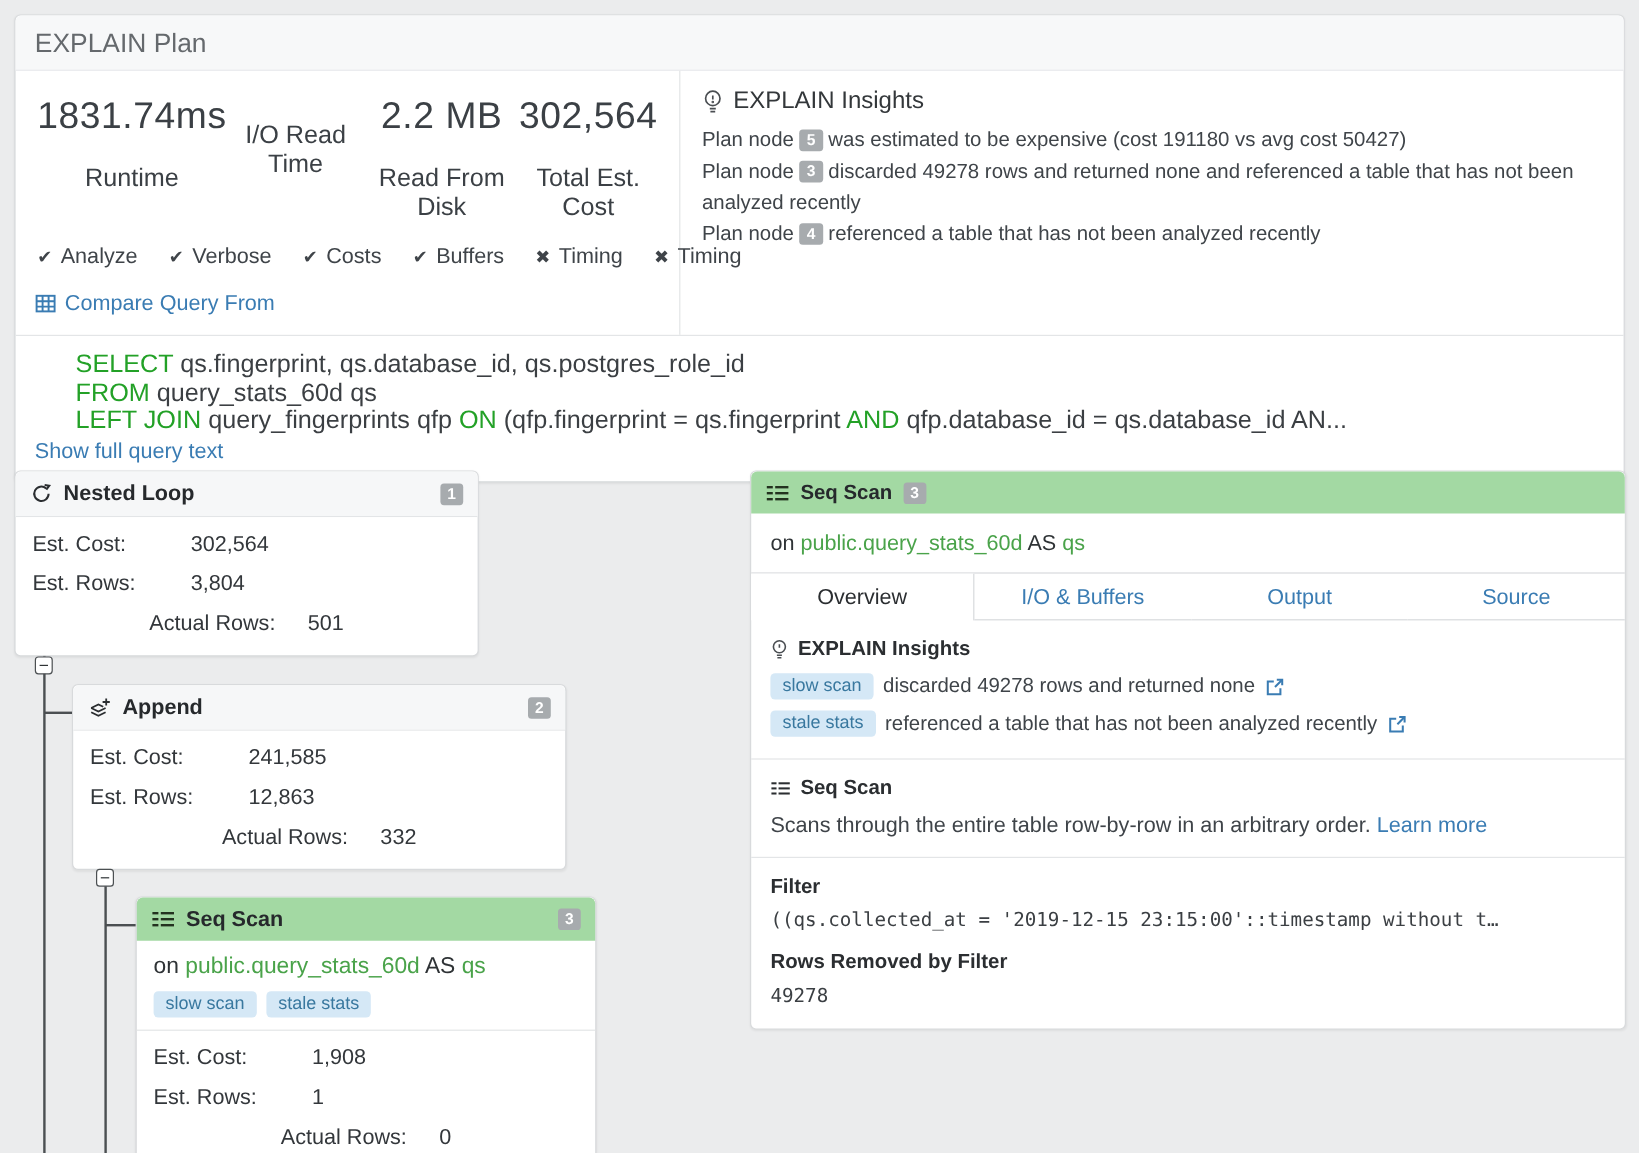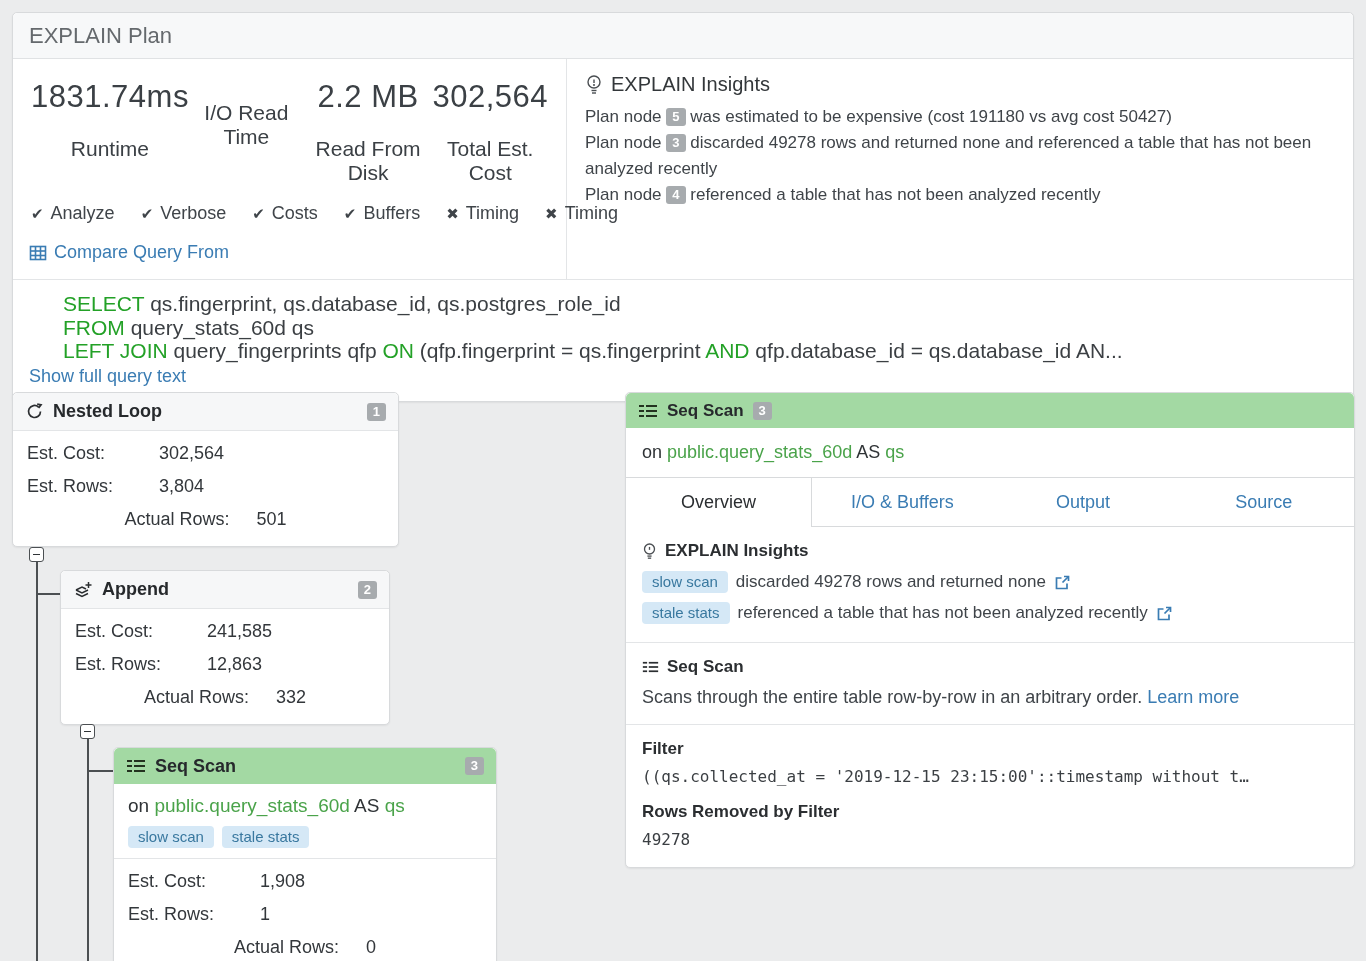--- a/index.html
+++ b/index.html
@@ -64,21 +64,21 @@
     border-radius:5px 5px 0 0; padding:7px 12px; height:38px;
   }
   .node-header.green { background:#a3d9a3; border-bottom:none; height:36px; }
   .node-title { font-size:18px; font-weight:bold; color:#26292c; }
   .node-header .node-badge { margin-left:auto; }
   .node-body { padding:12px 14px 14px; }
   .stat-row { display:flex; font-size:18px; color:#33373b; margin-bottom:12px; }
   .stat-row:last-child { margin-bottom:2px;justify-content:center; }
   .stat-row .lbl { width:132px; }
   #nested-loop-card { left:12px; top:392px; width:387px; z-index:2; }
-  #append-card { left:60px; top:570px; width:330px; z-index:2; }
+  #append-card { left:60px; top:570px; width:412px; z-index:2; }
   #seqscan-card { left:113px; top:747px; width:384px; z-index:2; }
   .on-row { padding:11px 14px 10px; border-bottom:1px solid #e3e5e7; font-size:19px; color:#2f3336; }
   .tbl-link { color:#4aa34a; cursor:pointer; }
   .tag-row { display:flex; gap:8px; margin-top:9px; }
   .tag {
     background:#d5e8f6; color:#39789f; font-size:15px;
     padding:2px 10px 3px; border-radius:4px;
   }
   
   .vline, .hline { position:absolute; background:#4b4f52; z-index:1; }
@@ -92,21 +92,21 @@
   .collapse-box .dash { width:7px; height:1.5px; background:#2f3336; }
 
   
   #detail-panel { left:625px; top:392px; width:730px; }
   .detail-header {
     display:flex; align-items:center; gap:9px; background:#a3d9a3;
     border-radius:5px 5px 0 0; padding:6px 12px; height:35px;
   }
   .detail-header .node-title { font-size:17px; }
   .detail-on-row { padding:14px 16px; font-size:18px; color:#2f3336; }
-  .tabs { display:flex; border-top:1px solid #d8dadc; height:50px; }
+  .tabs { display:flex; border-top:1px solid #d8dadc; height:40px; }
   .tab { display:flex; align-items:center; justify-content:center; font-size:18px; }
   .tab.active { width:186px; color:#2b2e31; border-right:1px solid #d8dadc; background:#fff; cursor:default; }
   .tab.inactive { flex:1; color:#3a7cb3; border-bottom:1px solid #d8dadc; cursor:pointer;text-align:center; }
   .detail-section { padding:14px 16px 16px; }
   .detail-section + .detail-section { border-top:1px solid #e3e5e7; }
   .section-title { display:flex; align-items:center; gap:8px; font-size:17px; font-weight:bold; color:#2b2e31; margin-bottom:10px; }
   .d-insight { display:flex; align-items:center; gap:8px; font-size:17px; color:#3f4449; margin-bottom:9px; }
   .d-insight:last-child { margin-bottom:2px; }
   .help-desc { font-size:18px; color:#3f4449; }
   .lm-link { color:#3a7cb3; cursor:pointer; }

